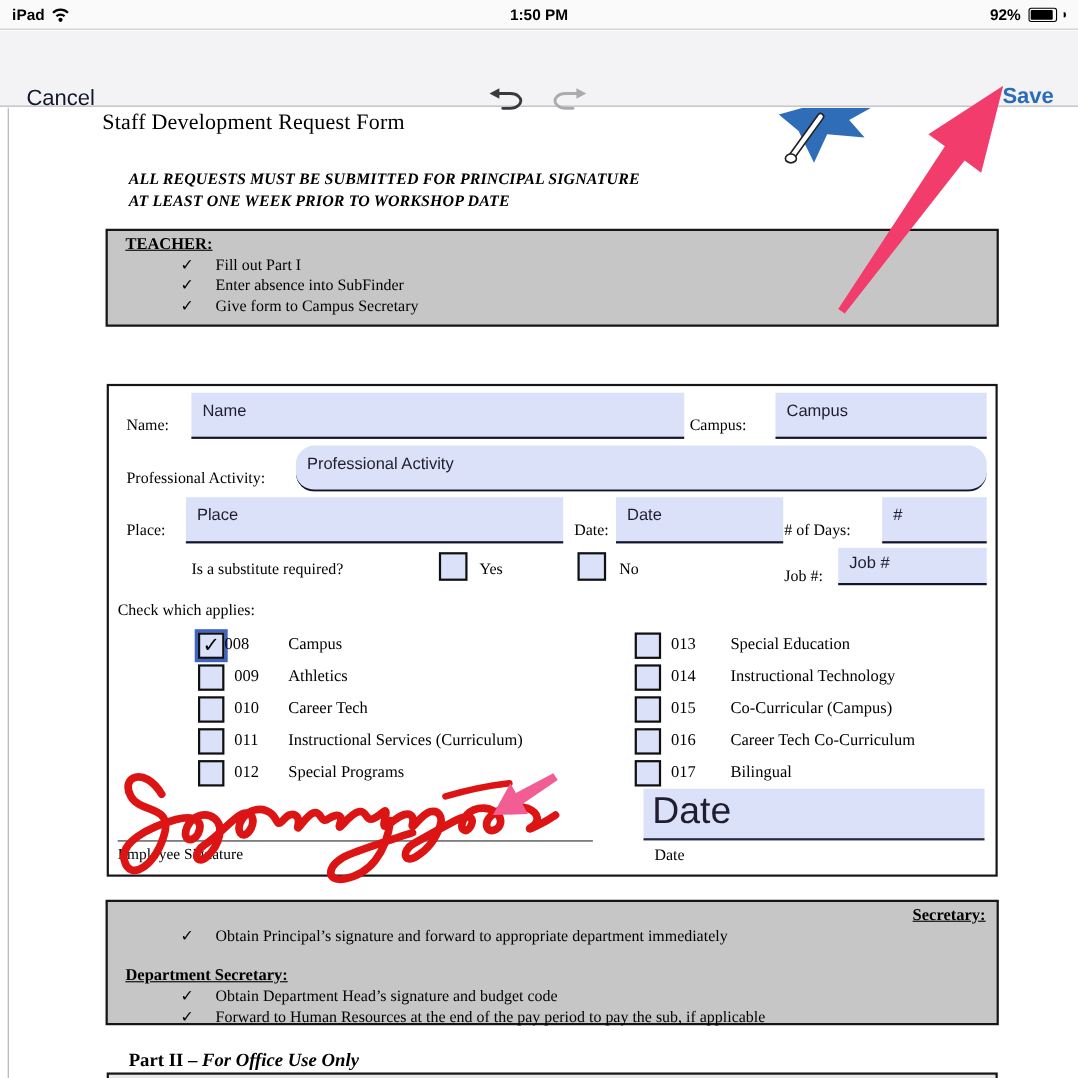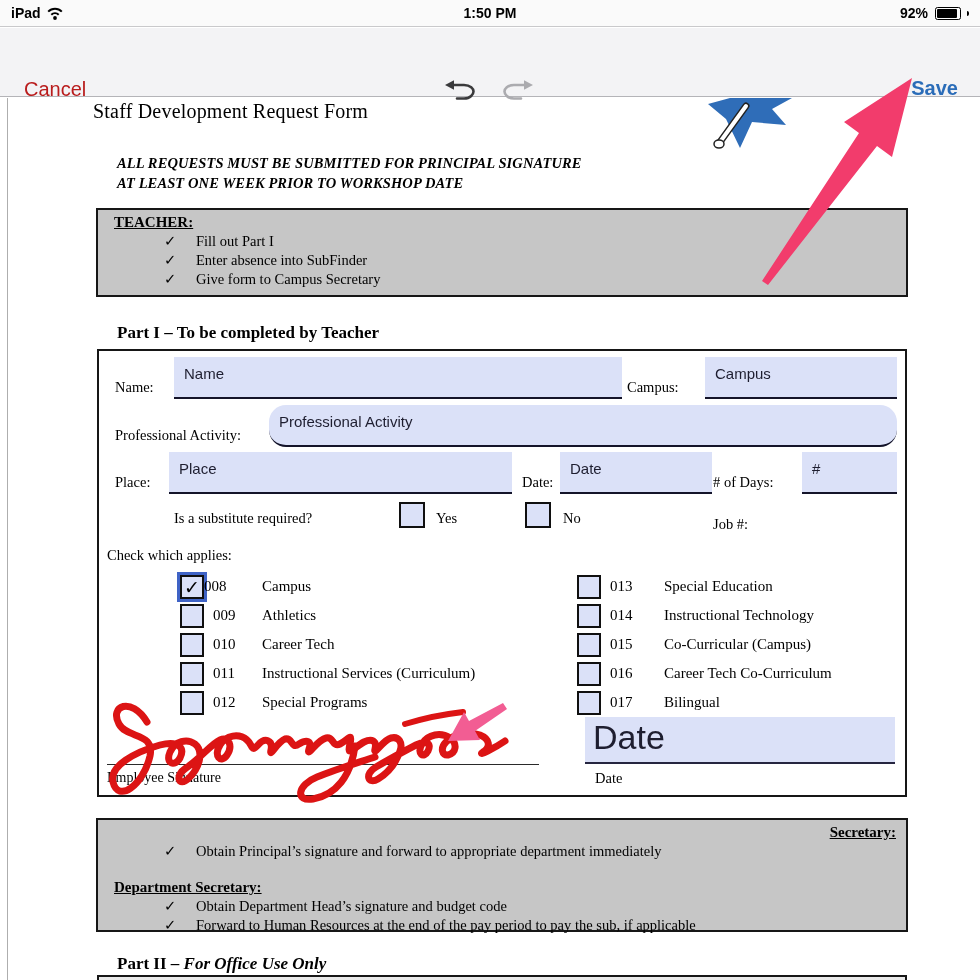--- a/index.html
+++ b/index.html
@@ -15,21 +15,21 @@
   .sb-time{position:absolute;left:0;right:0;text-align:center;font-weight:600;}
   .batt{display:inline-block;width:24px;height:11px;border:1px solid #000;border-radius:2.5px;
         position:relative;margin-left:2px;}
   .batt-fill{position:absolute;left:1px;top:1px;bottom:1px;width:20px;background:#000;border-radius:1px;}
   .batt-nub{display:inline-block;width:2px;height:5px;background:#000;border-radius:0 2px 2px 0;margin-left:1px;}
 
   
   .toolbar{position:absolute;top:28px;left:0;right:0;height:69px;background:#f3f3f5;
            border-bottom:1px solid #b4b4b8;box-sizing:border-box;z-index:5;}
   .toolbar button{background:none;border:none;padding:0;cursor:pointer;position:absolute;}
-  .tb-cancel{left:24px;top:50px;font-size:20px;color:#b91c1c;font-family:"Liberation Sans",sans-serif;}
+  .tb-cancel{left:24px;top:50px;font-size:20px;color:#0f172a;font-family:"Liberation Sans",sans-serif;}
   .tb-save{right:22px;top:49px;font-size:20px;font-weight:700;color:#2a6cb8;font-family:"Liberation Sans",sans-serif;}
   .tb-undo{left:443px;top:51px;}
   .tb-redo{left:501px;top:51px;}
 
   
   .doc{position:absolute;top:98px;left:0;width:980px;height:882px;background:#fff;
        font-family:"Liberation Serif","DejaVu Serif",serif;color:#000;}
   .page-edge{position:absolute;left:7px;top:0;bottom:0;width:1px;background:#aeaeae;}
   .abs{position:absolute;}
   .doc-title{left:93px;top:2px;font-size:20px;letter-spacing:.2px;}
@@ -136,21 +136,20 @@
       <div class="gb-item">
         <span class="gb-check">✓</span>
         <span>Enter absence into SubFinder</span>
       </div>
       <div class="gb-item">
         <span class="gb-check">✓</span>
         <span>Give form to Campus Secretary</span>
       </div>
     </div>
 
-    <div class="part-head" style="left:117px;top:225px;">Part I – To be completed by Teacher</div>
 
     <div class="p1box">
       <div class="lbl" style="left:16px;top:28px;">Name:</div>
       <div class="fld" style="left:75px;top:6px;width:448px;height:42px;">
         <span class="val">Name</span>
       </div>
       <div class="lbl" style="left:528px;top:28px;">Campus:</div>
       <div class="fld" style="left:606px;top:6px;width:192px;height:42px;">
         <span class="val">Campus</span>
       </div>
@@ -172,20 +171,23 @@
       <div class="fld" style="left:703px;top:101px;width:95px;height:42px;">
         <span class="val">#</span>
       </div>
 
       <div class="lbl" style="left:75px;top:159px;">Is a substitute required?</div>
       <div class="checkbox big" style="left:300px;top:151px;"></div>
       <div class="lbl" style="left:337px;top:159px;">Yes</div>
       <div class="checkbox big" style="left:426px;top:151px;"></div>
       <div class="lbl" style="left:464px;top:159px;">No</div>
       <div class="lbl" style="left:614px;top:165px;">Job #:</div>
+      <div class="fld" style="left:663px;top:147px;width:135px;height:34px;">
+        <span class="val" style="padding-top:5px;">Job #</span>
+      </div>
 
       <div class="lbl" style="left:8px;top:196px;">Check which applies:</div>
 
       <div class="checkbox checked" style="left:81px;top:224px;">
           <span class="tick">✓</span>
         </div>
       <div class="code-txt" style="left:105px;top:227px;">008</div>
       <div class="code-txt" style="left:163px;top:227px;">Campus</div>
 
       <div class="checkbox" style="left:81px;top:253px;"></div>

